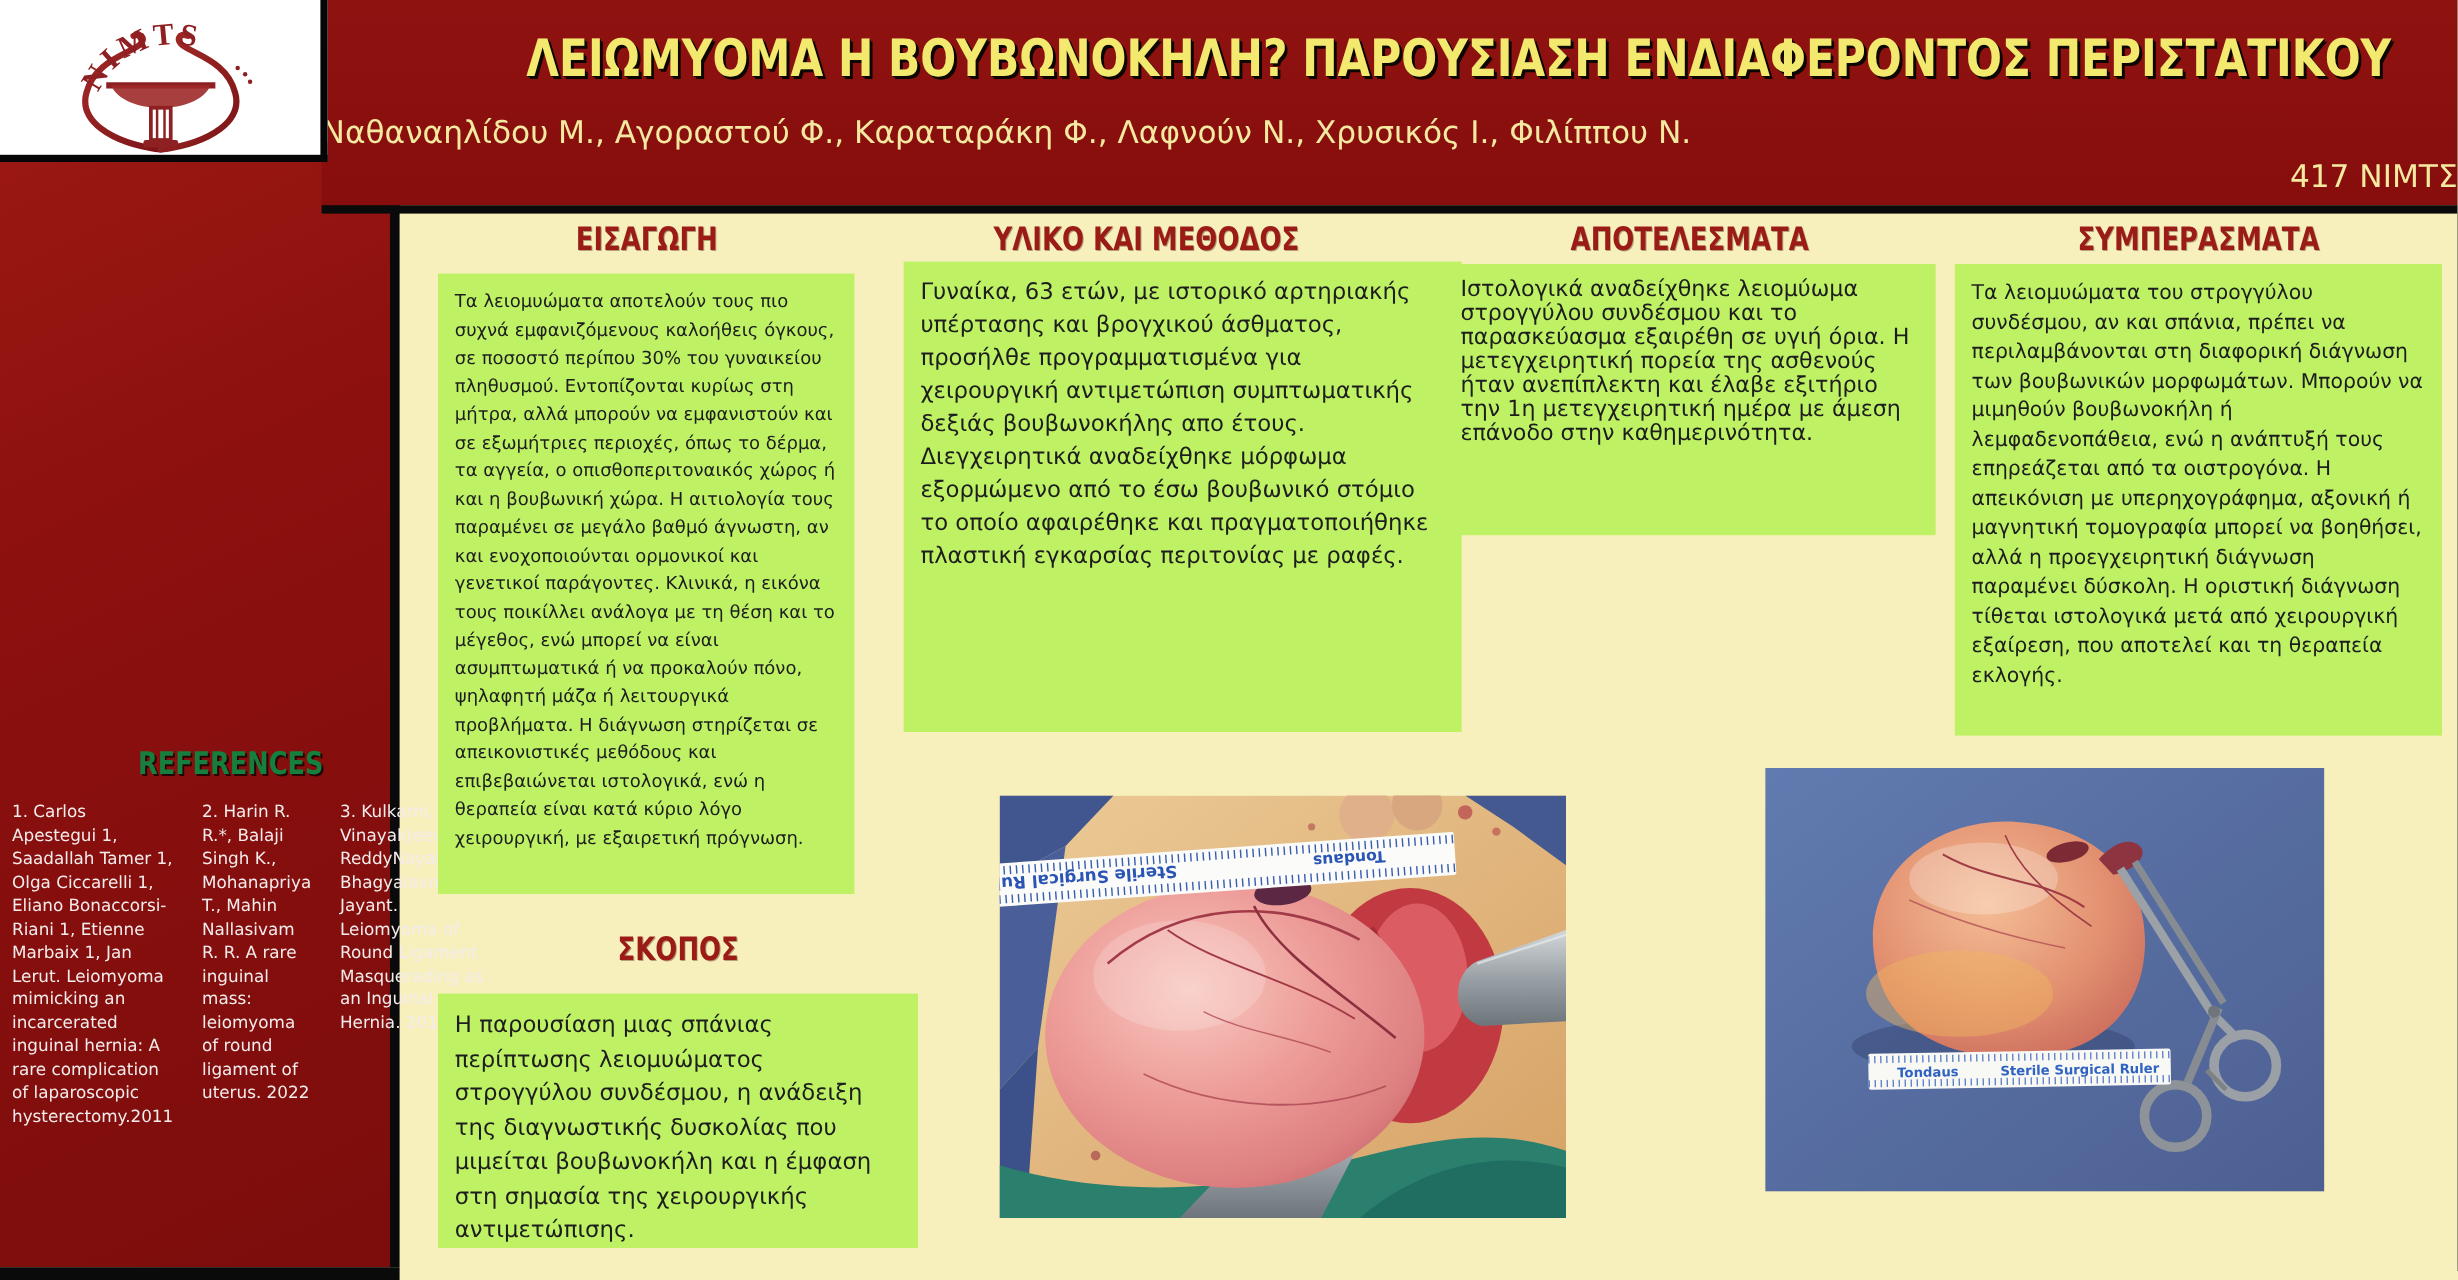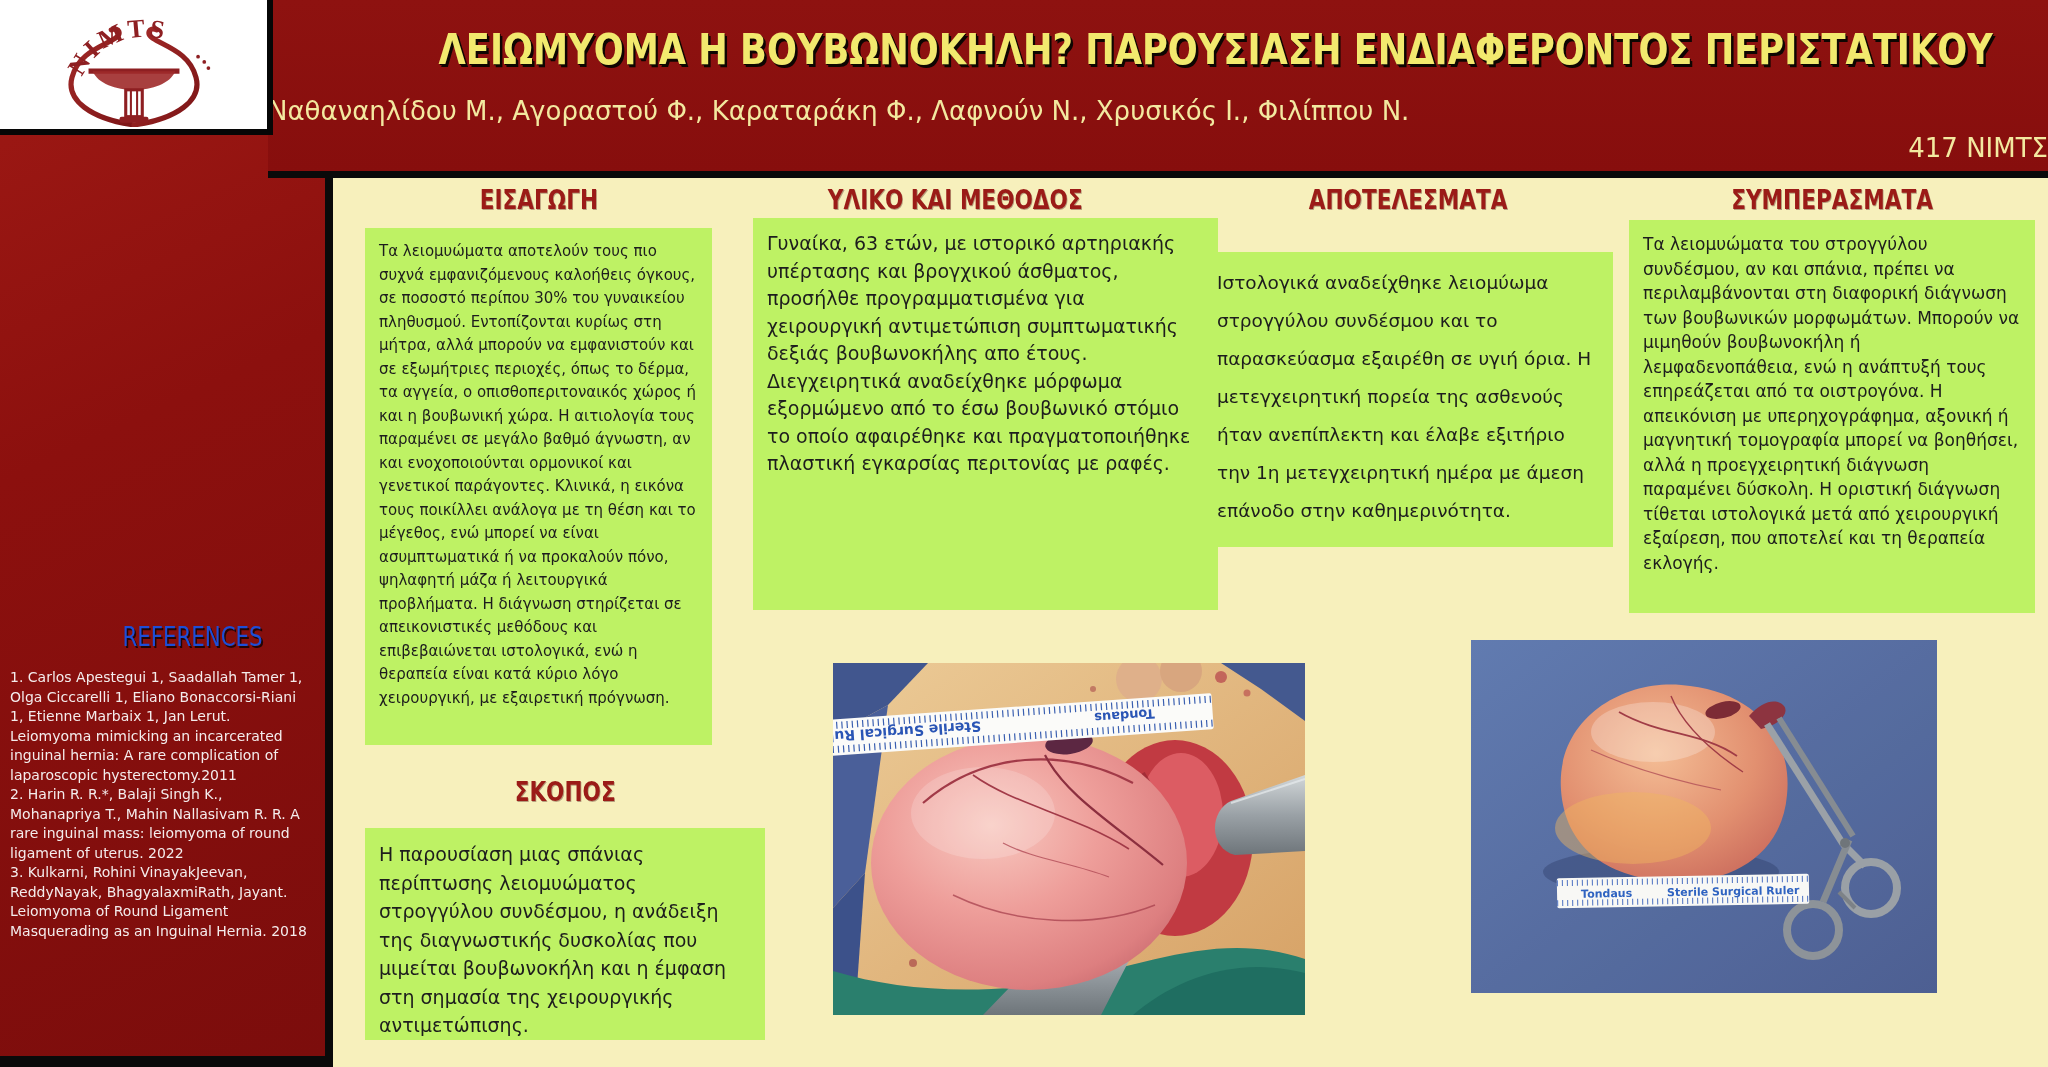--- a/index.html
+++ b/index.html
@@ -20,35 +20,35 @@
   .title{position:absolute;left:0;top:24px;width:100%;text-align:center;
          font-weight:bold;font-size:43px;letter-spacing:0px;color:#f2e96e;white-space:nowrap;
          text-shadow:3px 3px 0 #0e0602,1px 1px 0 #000;}
   .title>span{display:inline-block;transform:scaleX(.82);transform-origin:center;}
   .authors{position:absolute;left:0;top:96px;width:100%;
            font-size:26px;color:#f3e9a0;}
   .affiliation{position:absolute;left:0;top:133px;width:100%;text-align:right;
                font-size:26px;color:#f3e9a0;}
   
   .refs-heading{position:absolute;left:0;top:622px;width:385px;text-align:center;
-                font-weight:normal;font-size:26px;color:#1d4ed8;text-shadow:2px 2px 0 #230505;}
+                font-weight:bold;font-size:26px;color:#15803d;text-shadow:2px 2px 0 #230505;}
   .refs-heading>span{display:inline-block;transform:scaleX(.82);}
-  .refs{position:absolute;left:10px;top:668px;width:302px;display:flex;flex-direction:column;
+  .refs{position:absolute;left:10px;top:668px;width:302px;display:flex;gap:24px;
         font-size:14px;line-height:19.5px;color:#f4ecec;}
   
   .sec-head{position:absolute;text-align:center;font-weight:bold;font-size:27px;color:#9b1b17;
             text-shadow:1px 1px 0 rgba(60,10,10,.35);}
   .sec-head>span{display:inline-block;transform:scaleX(.8);}
   
   .tbox{position:absolute;background:#bef264;box-sizing:border-box;padding:12px 14px;
         color:#1d1d1d;overflow:hidden;}
   .tbox.intro       {left:365px; top:228px; width:347px; height:517px; font-size:15px;  line-height:23.5px;}
   .tbox.purpose     {left:365px; top:828px; width:400px; height:212px; font-size:19px;  line-height:28.5px;}
   .tbox.methods     {left:753px; top:218px; width:465px; height:392px; font-size:19px;  line-height:27.5px;}
-  .tbox.results     {left:1203px;top:220px; width:410px; height:295px; font-size:18.5px;line-height:38px;margin-top:32px;}
+  .tbox.results     {left:1203px;top:220px; width:410px; height:226px; font-size:18.5px;line-height:20px;}
   .tbox.conclusions {left:1629px;top:220px; width:406px; height:393px; font-size:17px;  line-height:24.5px;}
   
   .photo{position:absolute;display:block;}
   .photo-left {left:833px; top:663px;}
   .photo-right{left:1471px;top:640px;}
 </style>
 </head>
 <body>
 
 <div class="poster">

